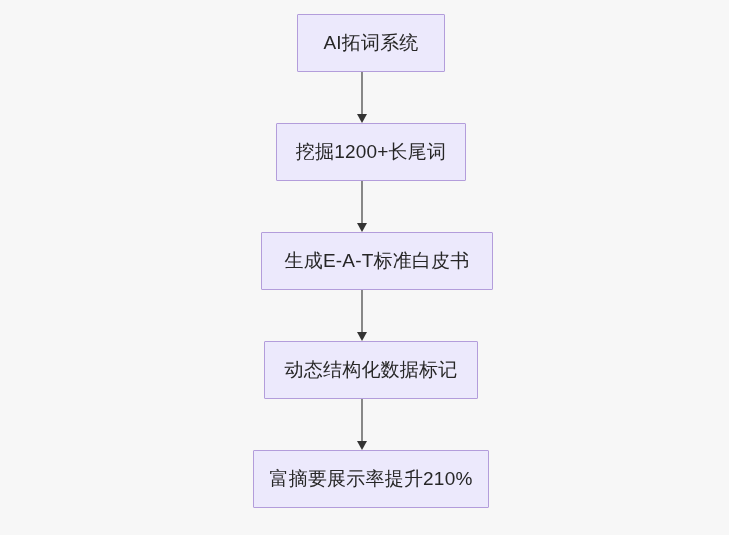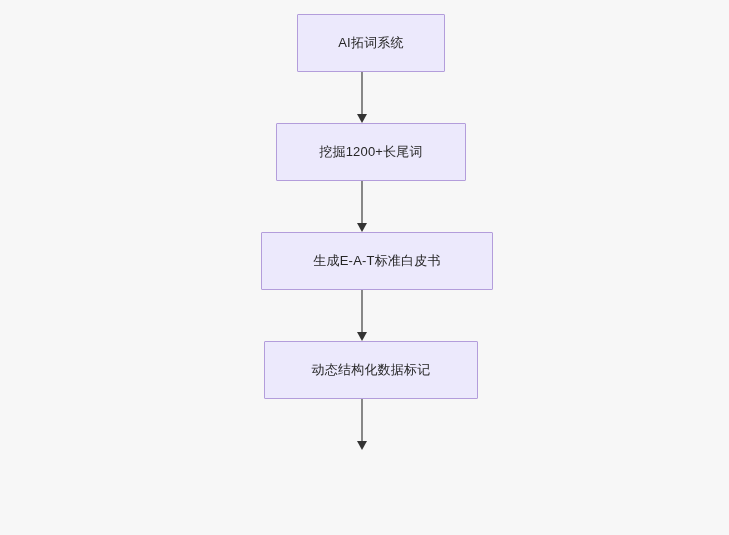--- a/index.html
+++ b/index.html
@@ -21,21 +21,21 @@
   .node {
     position: absolute;
     box-sizing: border-box;
     background: #ece9fc;
     border: 1.5px solid #b39ddb;
     border-radius: 1px;
     display: flex;
     align-items: center;
     justify-content: center;
     color: #262626;
-    font-size: 13px;
+    font-size: 19px;
     line-height: 1.3;
     letter-spacing: 0.2px;
     white-space: nowrap;
     user-select: none;
   }
   .node-label {
     display: block;
     text-align: center;
   }
   .edge {
@@ -81,13 +81,16 @@
     </div>
     <div class="node" style="left: 276px; top: 123px; width: 190px; height: 58px; background: rgb(236, 233, 252); border-color: rgb(179, 157, 219); color: rgb(38, 38, 38);">
       <span class="node-label">挖掘1200+长尾词</span>
     </div>
     <div class="node" style="left: 261px; top: 232px; width: 232px; height: 58px; background: rgb(236, 233, 252); border-color: rgb(179, 157, 219); color: rgb(38, 38, 38);">
       <span class="node-label">生成E-A-T标准白皮书</span>
     </div>
     <div class="node" style="left: 264px; top: 341px; width: 214px; height: 58px; background: rgb(236, 233, 252); border-color: rgb(179, 157, 219); color: rgb(38, 38, 38);">
       <span class="node-label">动态结构化数据标记</span>
     </div>
+    <div class="node" style="left: 253px; top: 450px; width: 236px; height: 58px; background: rgb(236, 233, 252); border-color: rgb(179, 157, 219); color: rgb(38, 38, 38);">
+      <span class="node-label">富摘要展示率提升210%</span>
+    </div>
   </div>
 
 </body></html>

